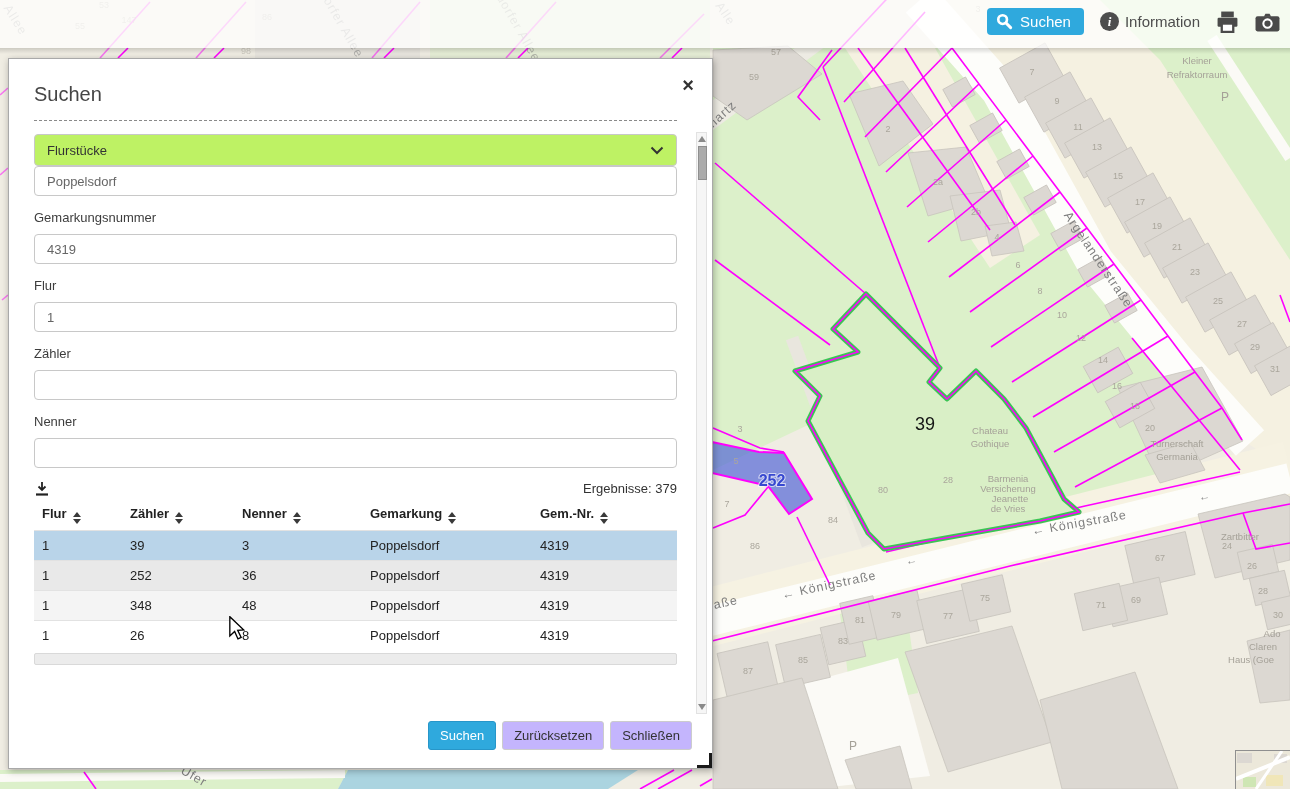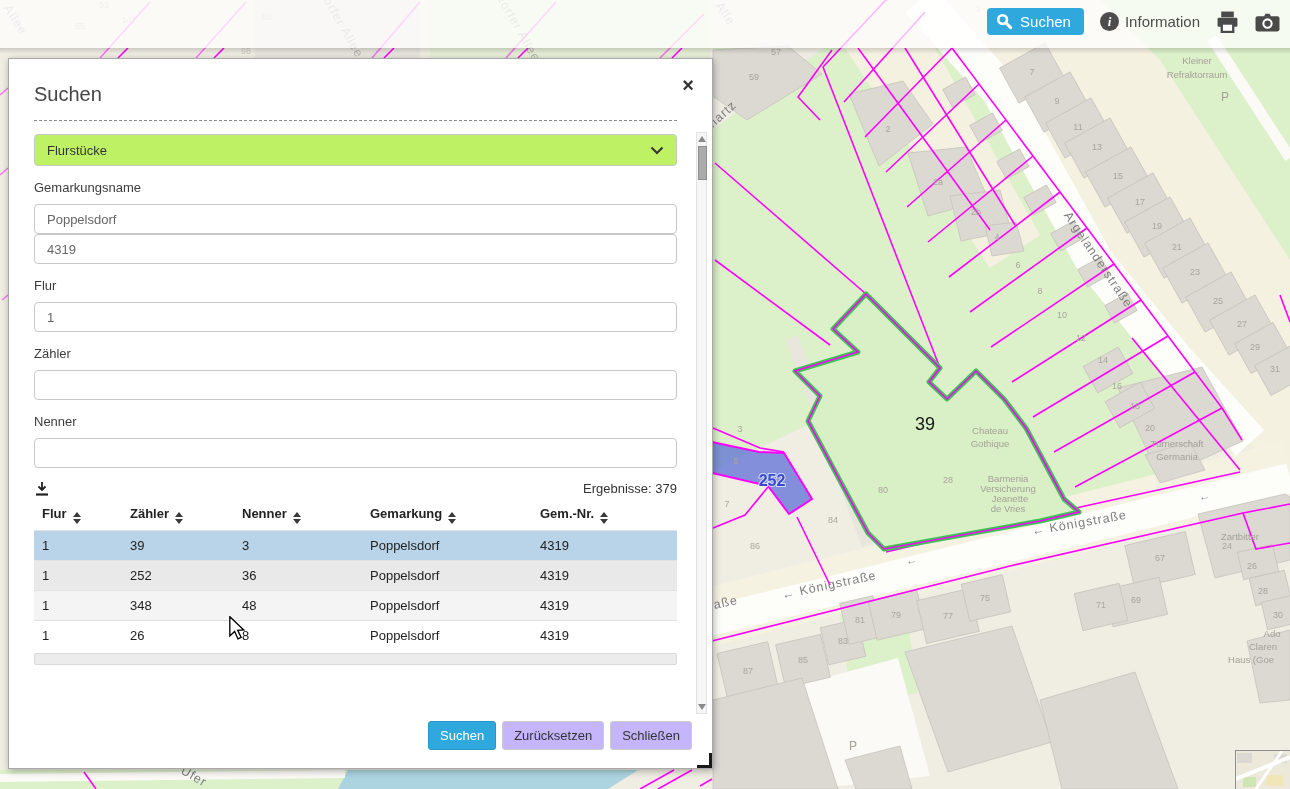--- a/index.html
+++ b/index.html
@@ -357,24 +357,24 @@
     <div class="selbox">
       <span>Flurstücke</span>
       <span style="display:flex">
         <svg width="14" height="9" viewBox="0 0 14 9">
             <polyline points="1.5,1.5 7,7 12.5,1.5" stroke="#333" stroke-width="2" fill="none"></polyline>
           </svg>
       </span>
     </div>
 
     <div class="fld">
-      <label>Gemarkungsname</label>
       <input value="Poppelsdorf" style="">
     </div>
     <div class="fld">
+      <label>Gemarkungsnummer</label>
       <input value="4319" style="">
     </div>
     <div class="fld">
       <label>Flur</label>
       <input value="1" style="">
     </div>
     <div class="fld">
       <label>Zähler</label>
       <input value="" style="">
     </div>

